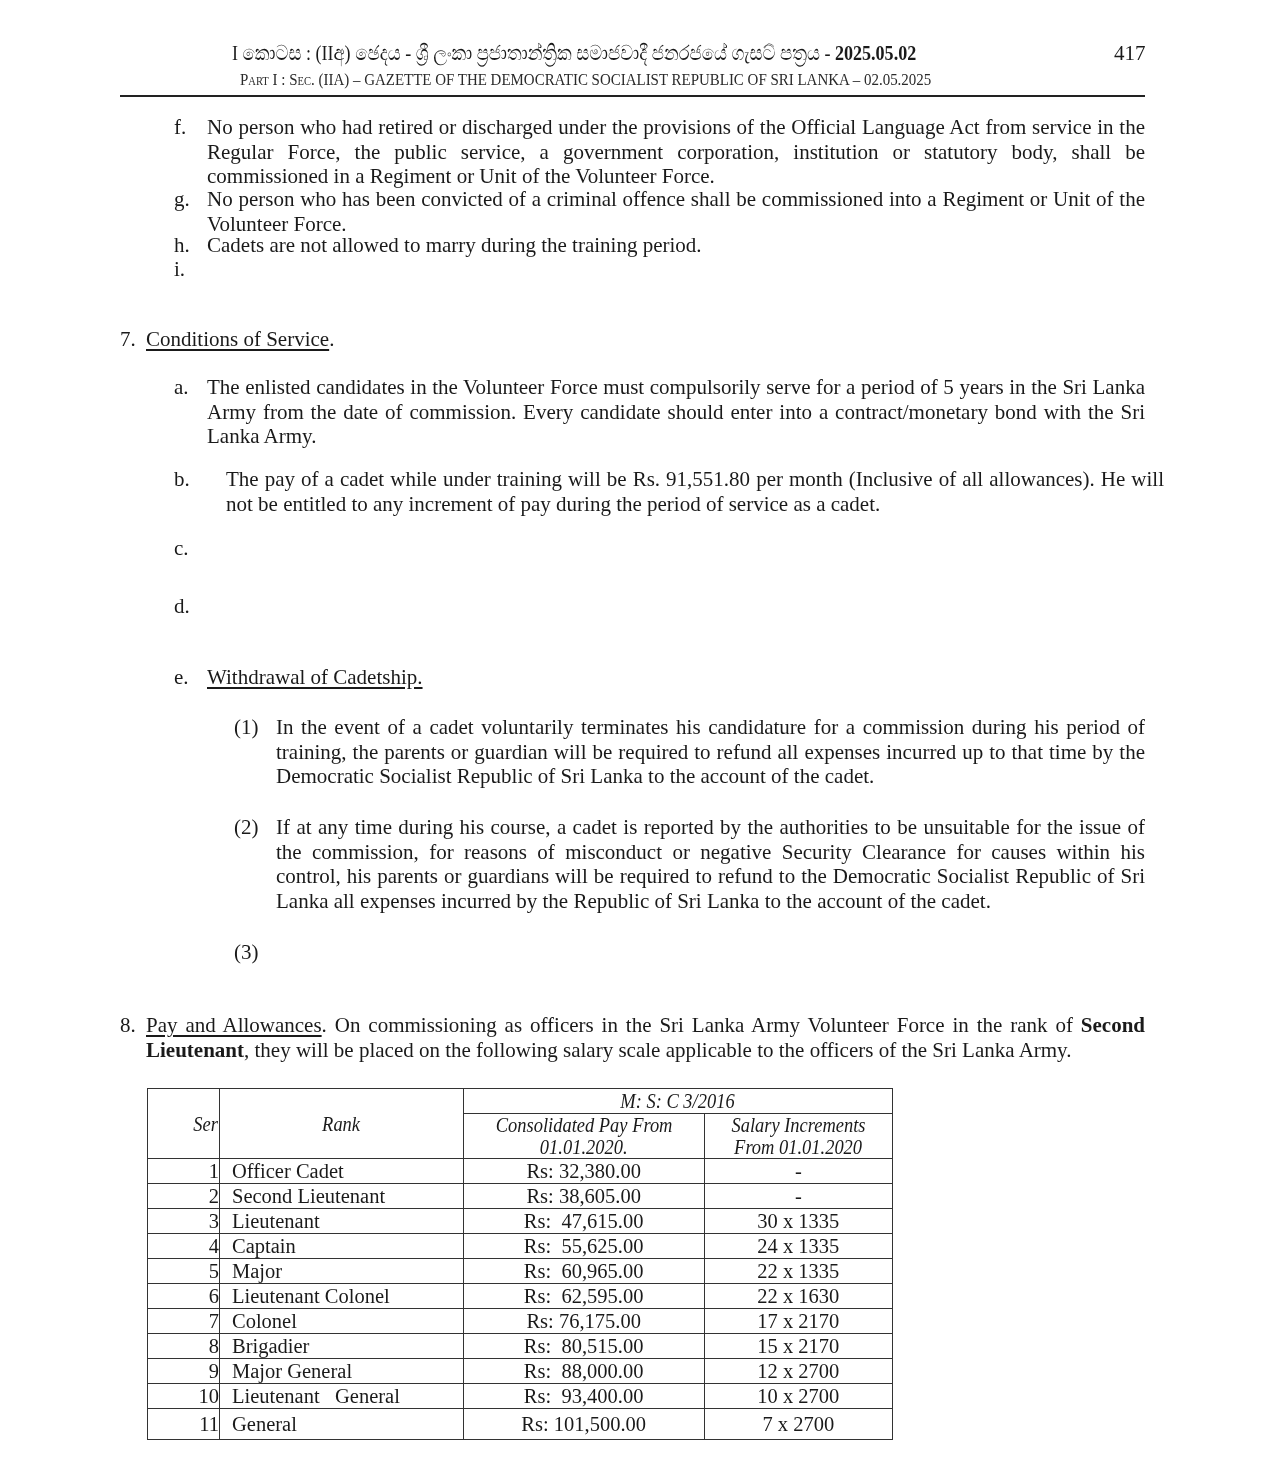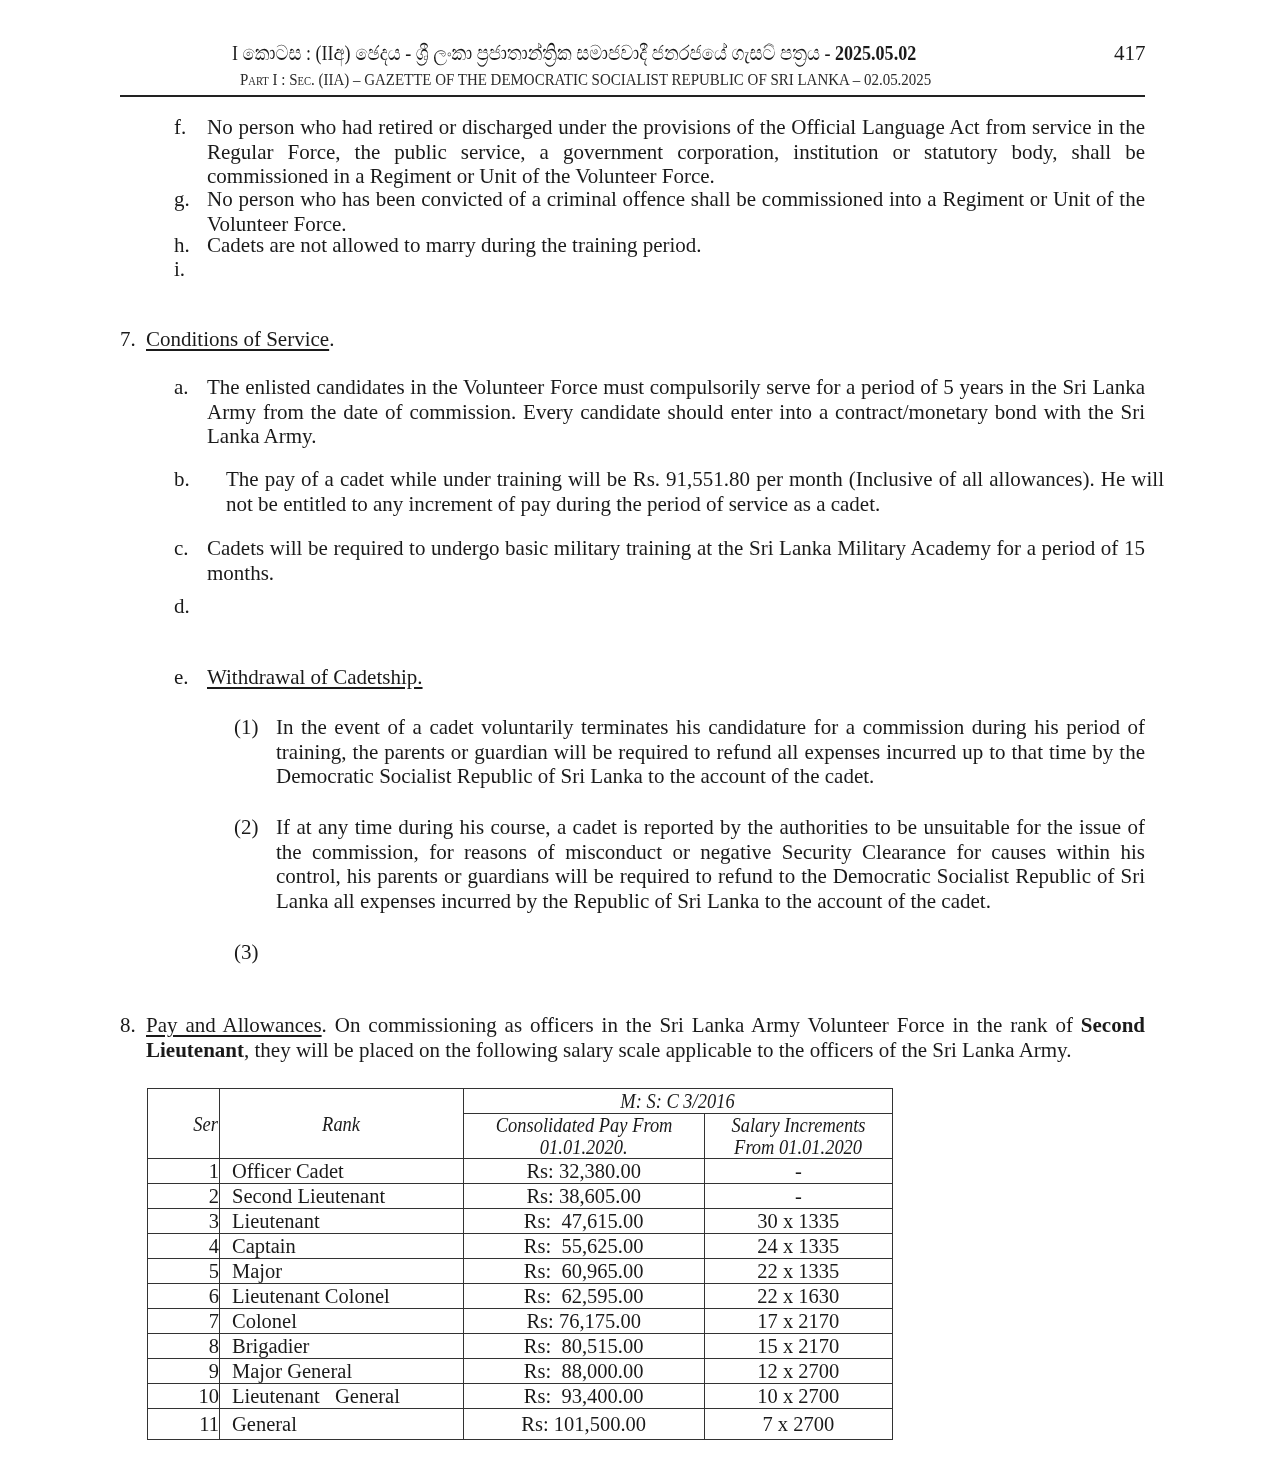--- a/index.html
+++ b/index.html
@@ -54,21 +54,20 @@
   <div class="lbl" style="left:116px; top:327px;">7.</div>
   <div class="txt" style="left:142px; top:327px;"><u>Conditions of Service</u><span>.</span></div>
 
   <div class="lbl" style="left:170px; top:375px;">a.</div>
   <div class="txt just" style="left:203px; top:375px; width:938px;">The enlisted candidates in the Volunteer Force must compulsorily serve for a period of 5 years in the Sri Lanka Army from the date of commission. Every candidate should enter into a contract/monetary bond with the Sri Lanka Army.</div>
 
   <div class="lbl" style="left:170px; top:467px;">b.</div>
   <div class="txt just" style="left:203px; top:467px; width:938px;margin-left:19px;">The pay of a cadet while under training will be Rs. 91,551.80 per month (Inclusive of all allowances). He will not be entitled to any increment of pay during the period of service as a cadet.</div>
 
   <div class="lbl" style="left:170px; top:536px;">c.</div>
-  <div class="txt just" style="left:203px; top:536px; width:938px;">Cadets will be required to undergo basic military training at the Sri Lanka Military Academy for a period of 15 months.</div>
 
   <div class="lbl" style="left:170px; top:594px;">d.</div>
 
   <div class="lbl" style="left:170px; top:665px;">e.</div>
   <div class="txt" style="left:203px; top:665px;"><u>Withdrawal of Cadetship.</u></div>
 
   <div class="lbl" style="left:230px; top:715px;">(1)</div>
   <div class="txt just" style="left:272px; top:715px; width:869px;">In the event of a cadet voluntarily terminates his candidature for a commission   during his period of training, the parents or guardian will be required to refund all expenses incurred up to that time by the Democratic Socialist Republic of Sri Lanka to the account of the cadet.</div>
 
   <div class="lbl" style="left:230px; top:815px;">(2)</div>

